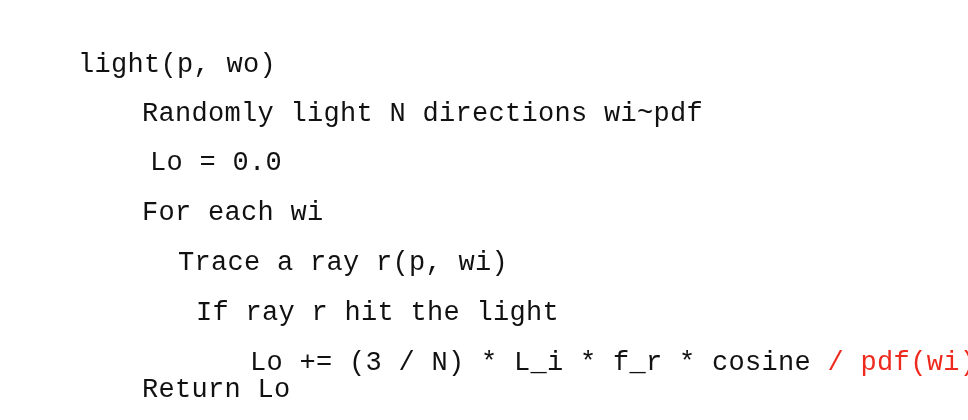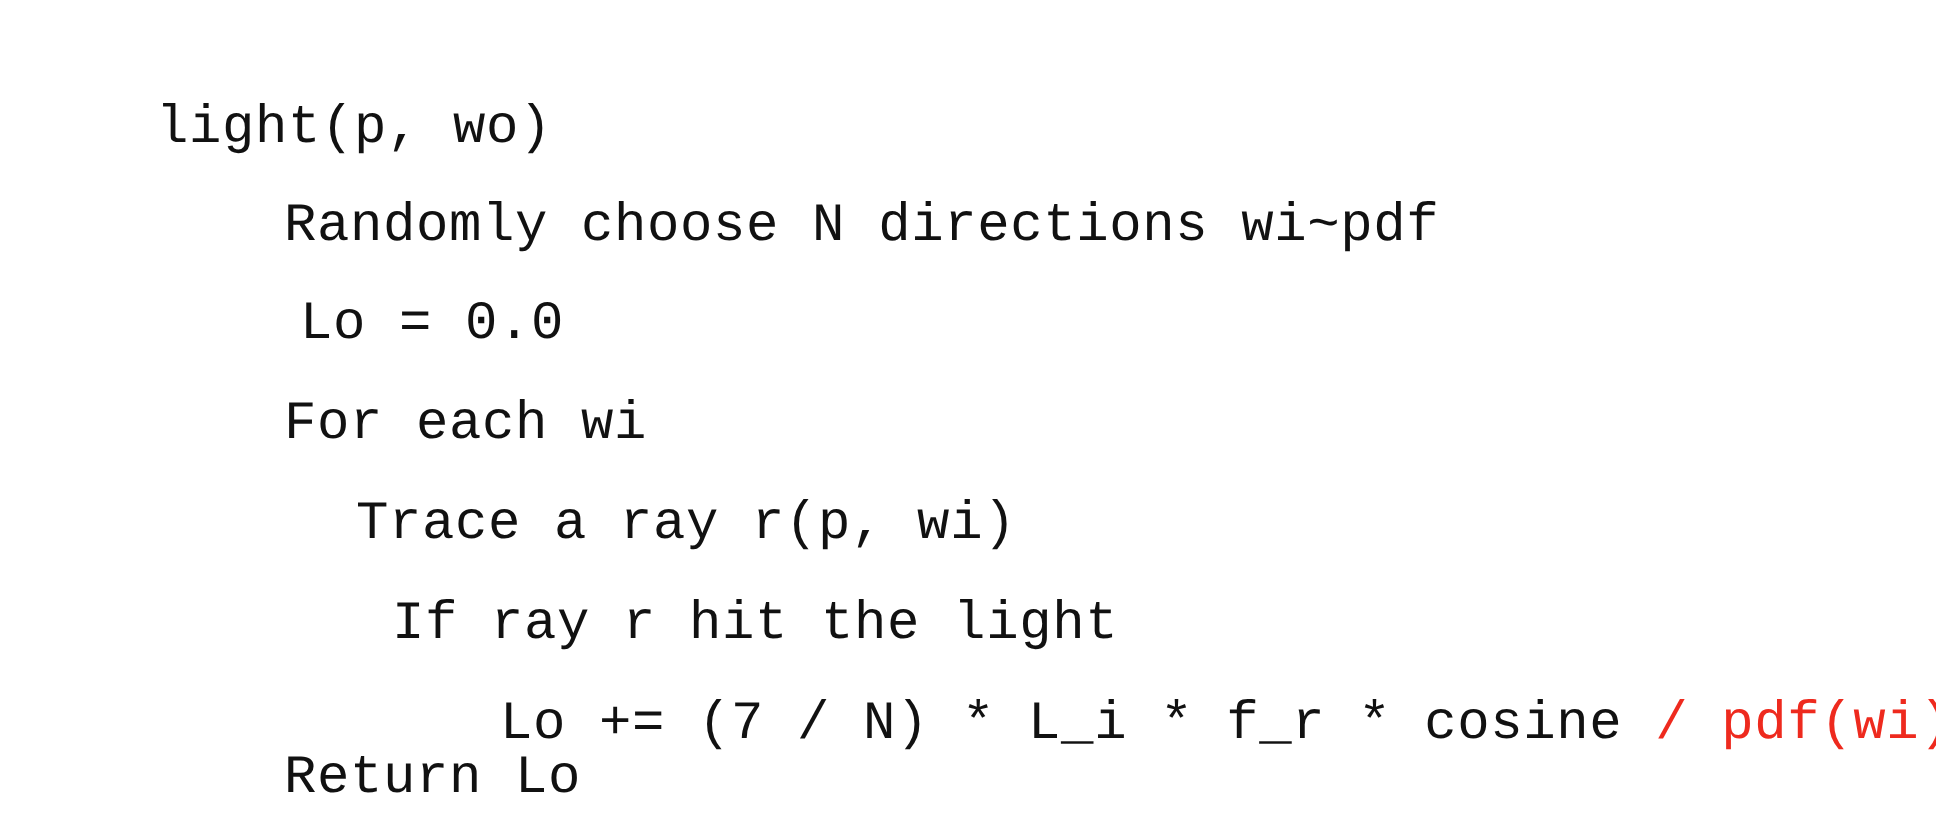--- a/index.html
+++ b/index.html
@@ -26,33 +26,33 @@
     .hl { color: #ee2a1e; }
   </style>
 </head>
 <body>
 
 <div>
   <div class="code-line" style="left:12px; top:20px;">
     <span>light(p, wo)</span>
   </div>
   <div class="code-line" style="left:76px; top:69px;">
-    <span>Randomly choose N directions wi~pdf</span>
+    <span>Randomly light N directions wi~pdf</span>
   </div>
   <div class="code-line" style="left:84px; top:118px;">
     <span>Lo = 0.0</span>
   </div>
   <div class="code-line" style="left:76px; top:168px;">
     <span>For each wi</span>
   </div>
   <div class="code-line" style="left:112px; top:218px;">
     <span>Trace a ray r(p, wi)</span>
   </div>
   <div class="code-line" style="left:130px; top:268px;text-align:right;">
     <span>If ray r hit the light</span>
   </div>
   <div class="code-line" style="left:184px; top:318px;">
-    <span>Lo += (7 / N) * L_i * f_r * cosine</span><span class="hl"> / pdf(wi)</span>
+    <span>Lo += (3 / N) * L_i * f_r * cosine</span><span class="hl"> / pdf(wi)</span>
   </div>
   <div class="code-line" style="left:76px; top:345px;">
     <span>Return Lo</span>
   </div>
 </div>
 
 </body></html>

